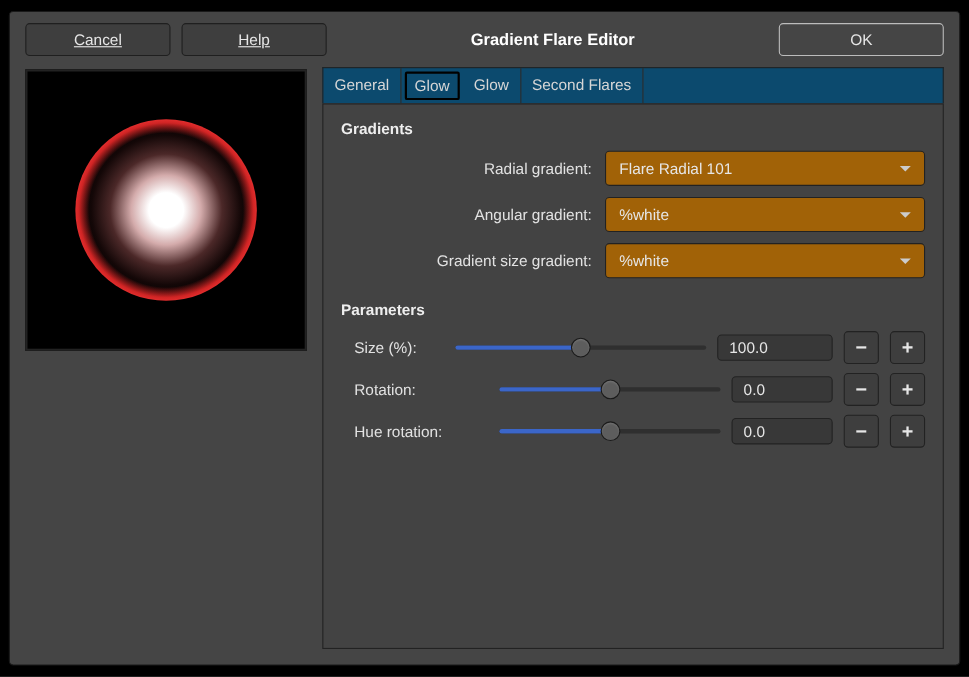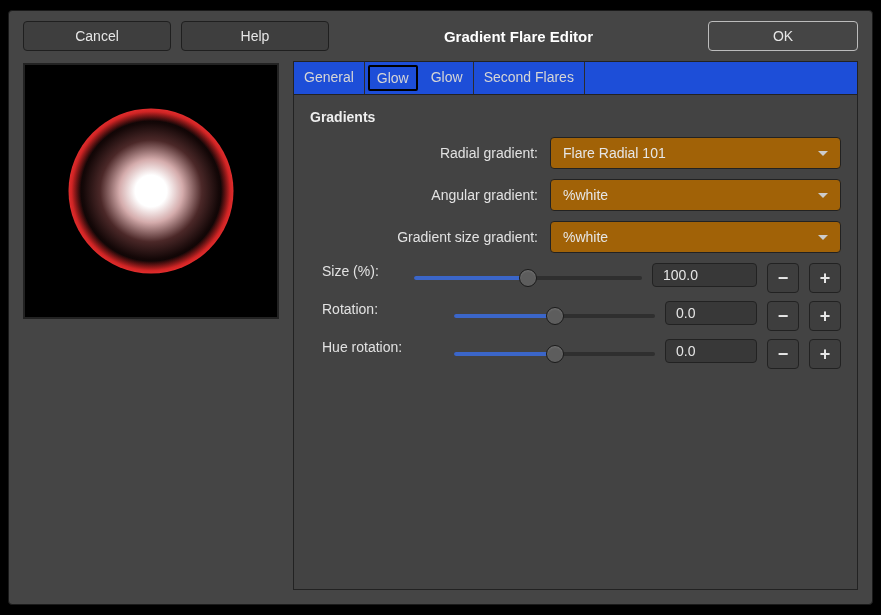--- a/index.html
+++ b/index.html
@@ -36,21 +36,22 @@
       border-radius: 4px;
       color: #e6e6e6;
       font-size: 14px;
       height: 30px;
       display: flex;
       align-items: center;
       justify-content: center;
       cursor: pointer;
     }
     .btn-top {
-      width: 148px;
+      width: 132px;
+      text-decoration: underline;
     }
     .btn-ok {
       width: 150px;
       background: #454545;
       border: 1.5px solid #bcbcbc;
     }
     .title {
       flex: 1;
       text-align: center;
       color: #fff;
@@ -105,21 +106,21 @@
         rgba(80,30,30,0.25) 60%,
         rgba(0,0,0,0) 72%);
     }
     .panel-col {
       flex: 1;
       display: flex;
       flex-direction: column;
     }
     .tabs {
       display: flex;
-      background: #1d4ed8;
+      background: #0c4a6e;
       border: 1px solid #222;
       border-bottom: none;
     }
     .tab {
       padding: 7px 10px;
       font-size: 14px;
       color: #d6d6d6;
       cursor: pointer;
       border-right: 1px solid #2c2c2c;
     }
@@ -173,20 +174,21 @@
     }
     .chevron {
       width: 0;
       height: 0;
       border-left: 5px solid transparent;
       border-right: 5px solid transparent;
       border-top: 5px solid #ccc;
     }
     .param-row {
       display: flex;
+      align-items: center;
       margin-bottom: 8px;
       gap: 10px;
     }
     .param-label {
       width: 94px;
       font-size: 14px;
       color: #e2e2e2;
       text-align: left;
       padding-left: 12px;
     }
@@ -314,20 +316,21 @@
         </div>
 
         <div class="row">
           <div class="row-label">Gradient size gradient:</div>
           <div class="select">
             <span>%white</span>
             <span class="chevron"></span>
           </div>
         </div>
 
+        <div class="section-title params">Parameters</div>
 
         <div class="param-row">
           <div class="param-label">Size (%):</div>
           <div class="slider-wrap">
             <div class="slider-track">
               <div class="slider-fill" style="width:50%"></div>
               <div class="slider-thumb" style="left:50%"></div>
             </div>
           </div>
           <div class="value-input size">

